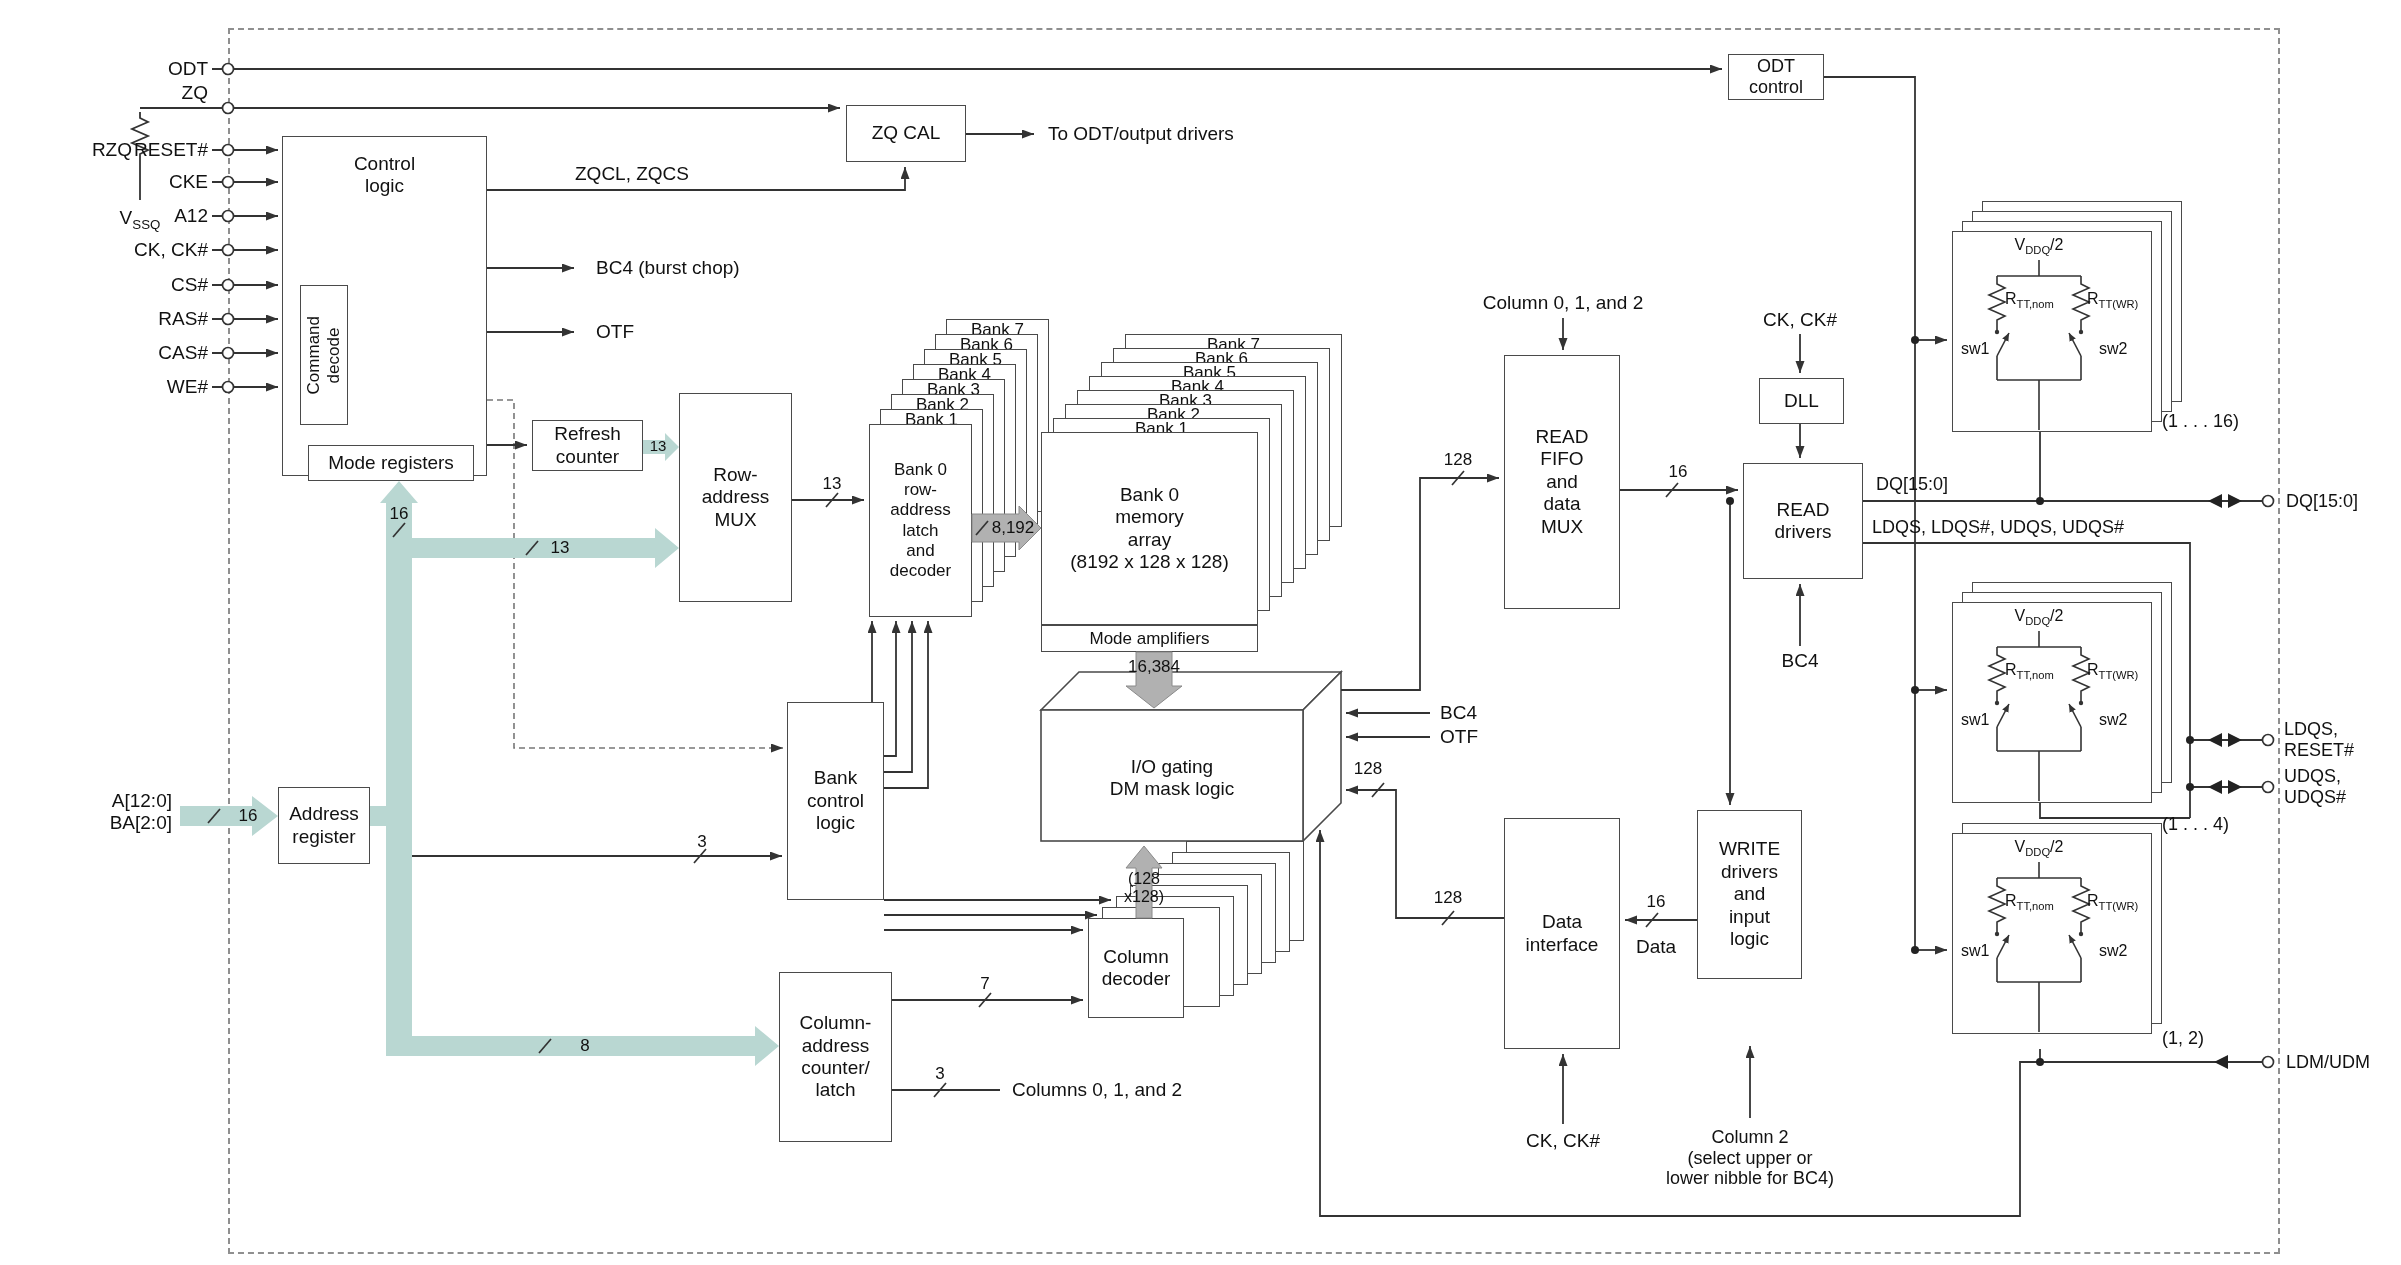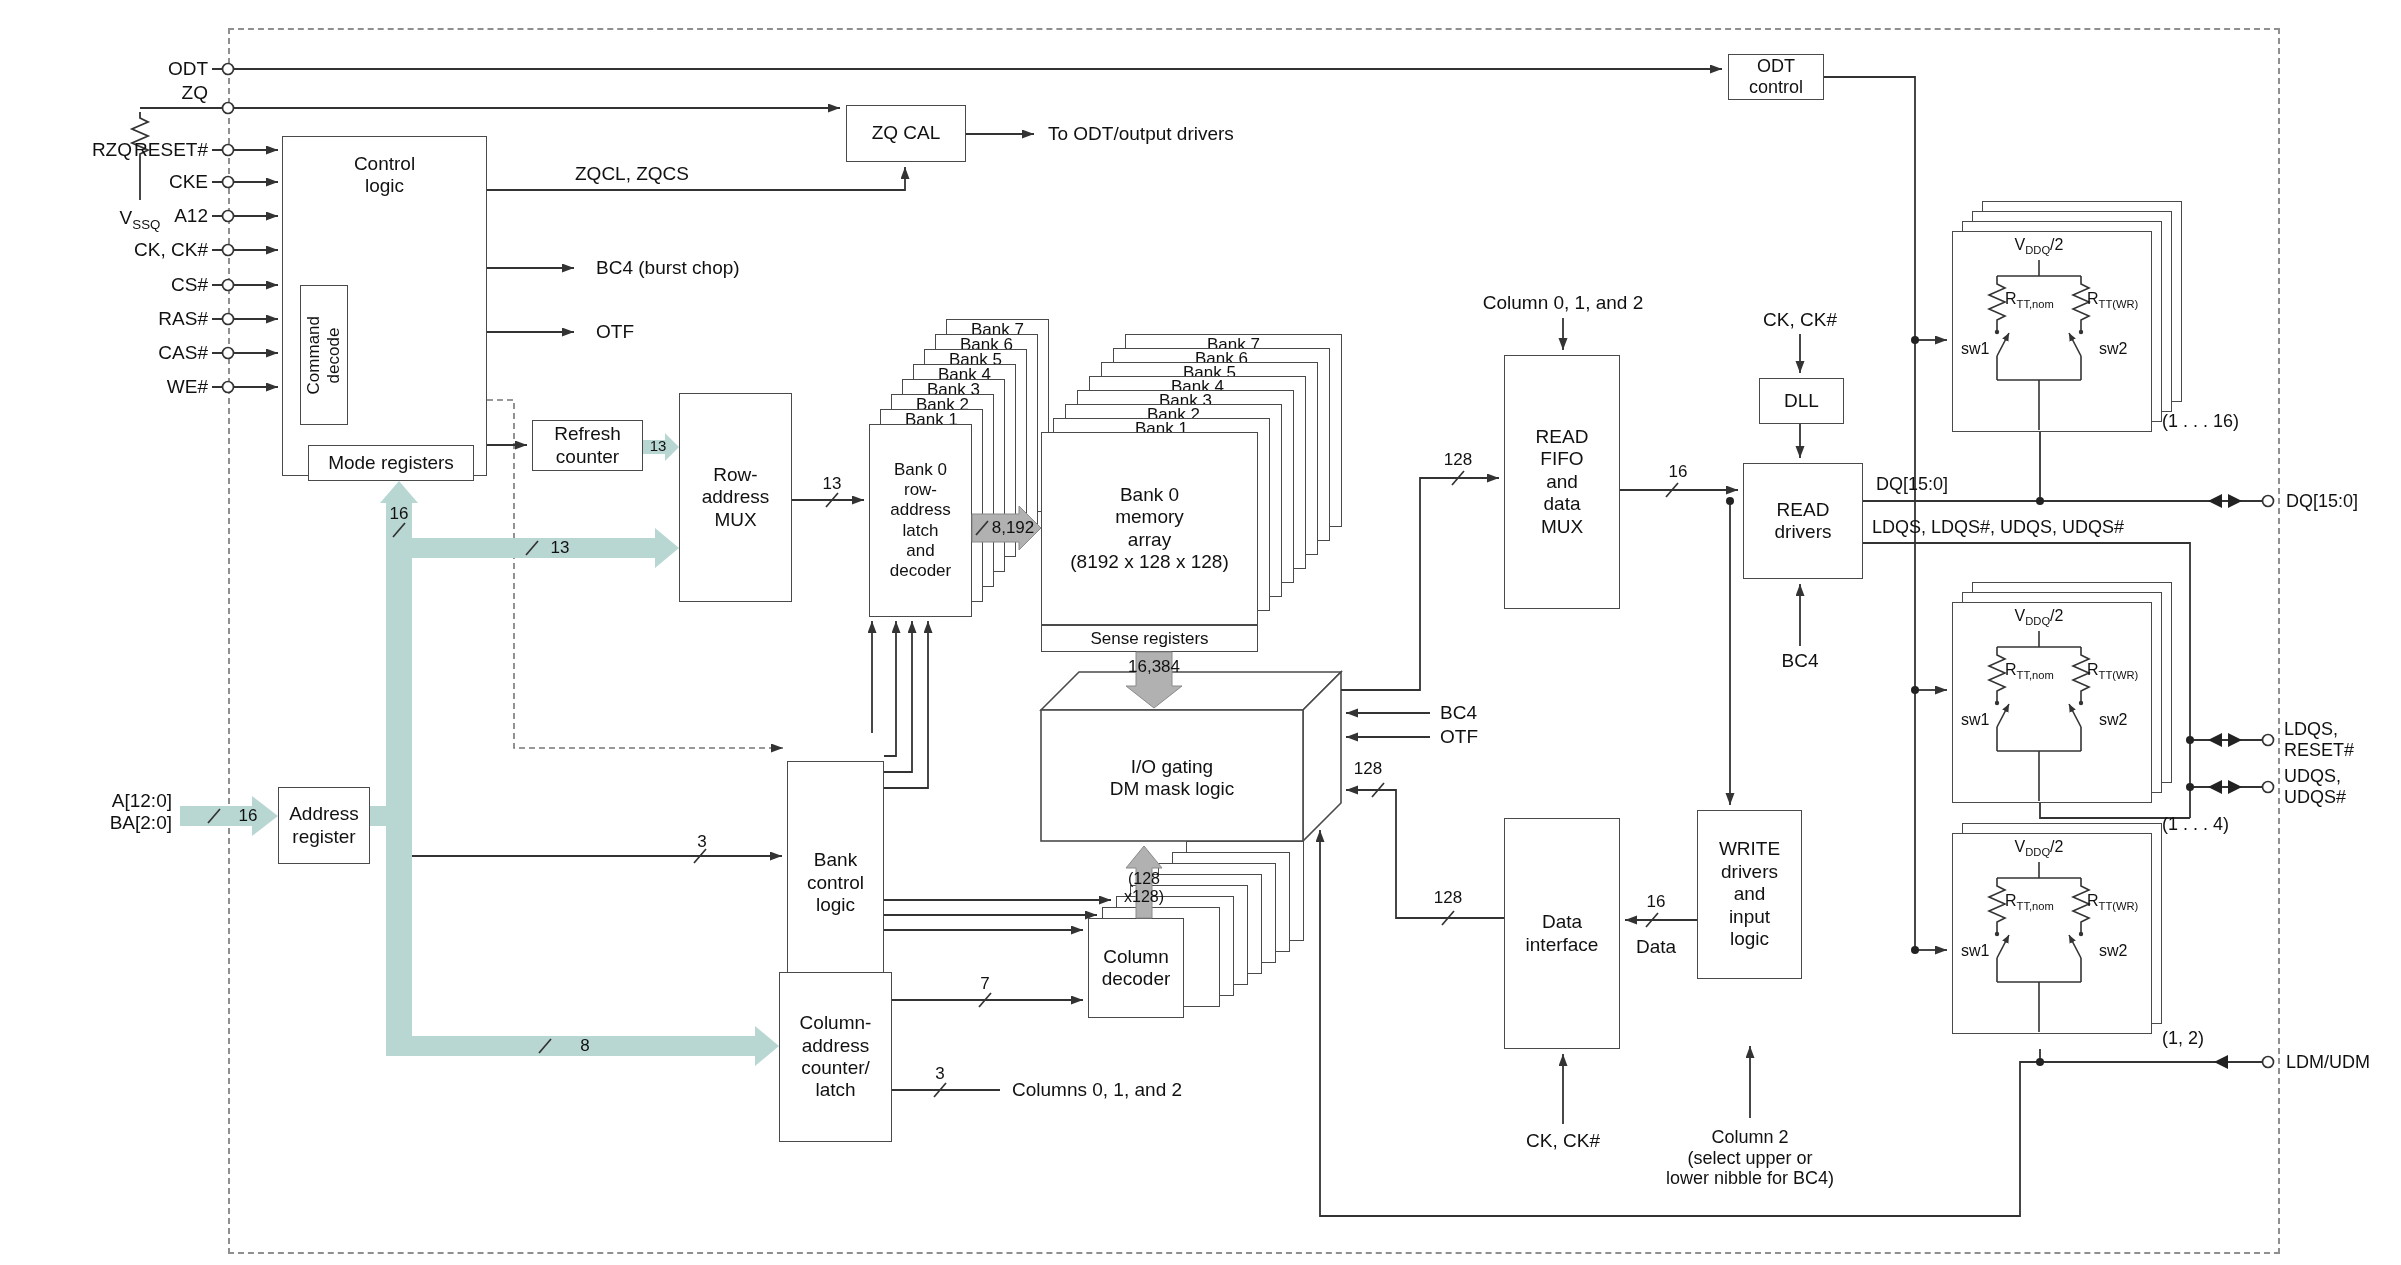--- a/index.html
+++ b/index.html
@@ -246,24 +246,24 @@
   <div class="layerbox" style="left:1065px;top:404px;width:217px;height:193px">
         <span>Bank 2</span>
       </div>
   <div class="layerbox" style="left:1053px;top:418px;width:217px;height:193px">
         <span>Bank 1</span>
       </div>
   <div class="box" style="left:1041px;top:432px;width:217px;height:193px"><span>Bank 0
 memory
 array
 (8192 x 128 x 128)</span></div>
-  <div class="box f17" style="left:1041px;top:625px;width:217px;height:27px;line-height:1"><span>Sense registers</span></div>
-</div>
-
-<div class="box" style="left:787px;top:761px;width:97px;height:244px"><span>Bank
+  <div class="box f17" style="left:1041px;top:625px;width:217px;height:27px;line-height:1"><span>Mode amplifiers</span></div>
+</div>
+
+<div class="box" style="left:787px;top:702px;width:97px;height:198px"><span>Bank
 control
 logic</span></div>
 
 <div>
   <div class="layerbox" style="left:1186px;top:841px;width:118px;height:100px"></div>
   <div class="layerbox" style="left:1172px;top:852px;width:118px;height:100px"></div>
   <div class="layerbox" style="left:1158px;top:863px;width:118px;height:100px"></div>
   <div class="layerbox" style="left:1144px;top:874px;width:118px;height:100px"></div>
   <div class="layerbox" style="left:1130px;top:885px;width:118px;height:100px"></div>
   <div class="layerbox" style="left:1116px;top:896px;width:118px;height:100px"></div>

